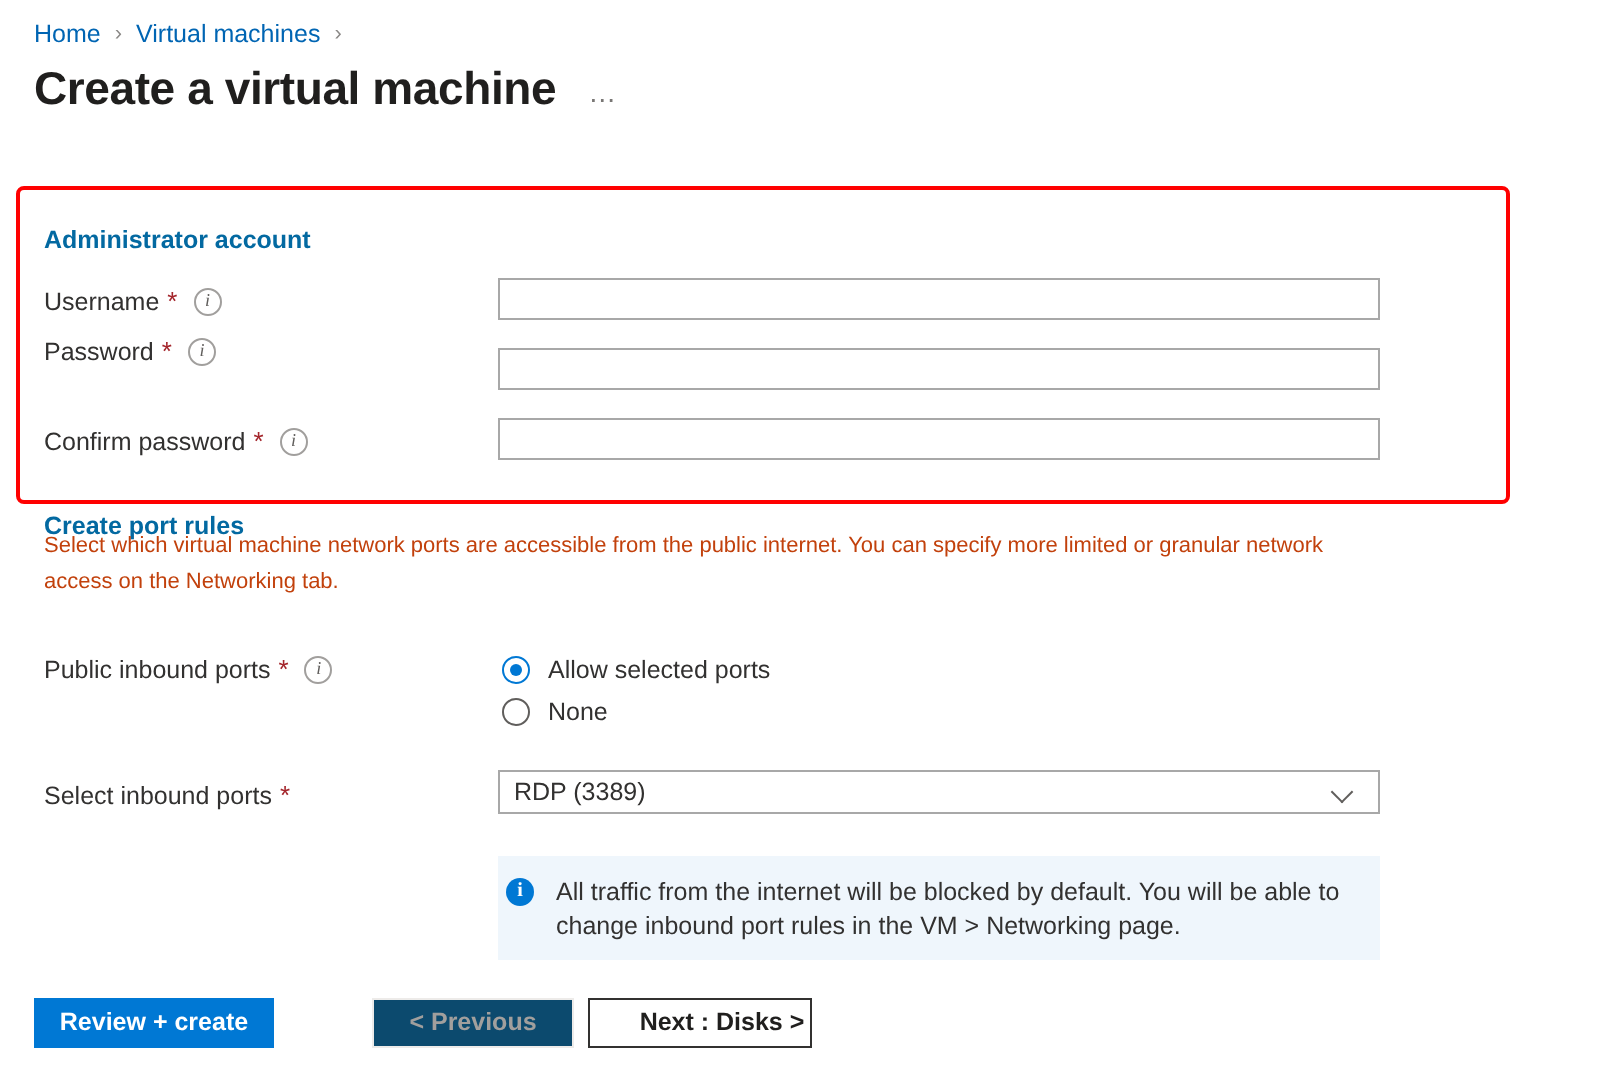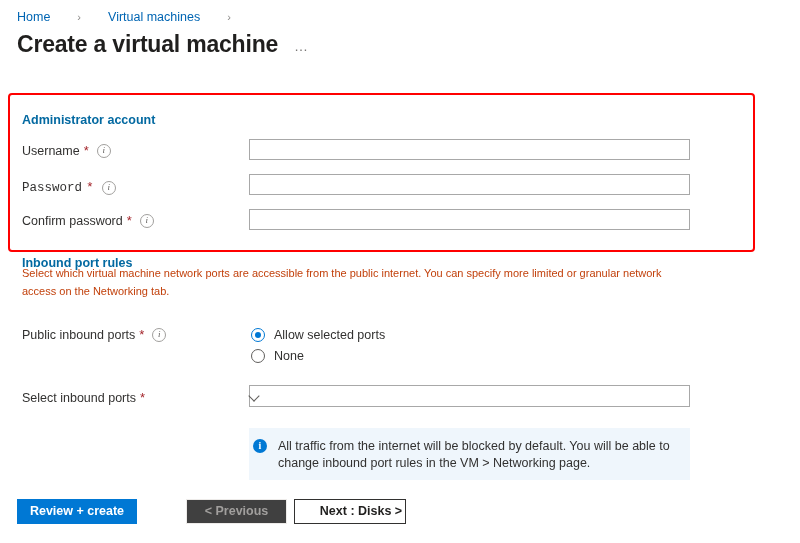--- a/index.html
+++ b/index.html
@@ -19,21 +19,20 @@
 
   
   #breadcrumb {
     position: absolute;
     left: 17px;
     top: 9px;
     display: flex;
     align-items: flex-start;
     font-size: 12.5px;
     line-height: 16px;
-    gap: 20px;
   }
   .crumb-link {
     color: #0065b3;
     cursor: pointer;
     white-space: nowrap;
   }
   .crumb-sep {
     color: #8a8886;
     margin: 0 7px;
     font-size: 11px;
@@ -307,21 +306,21 @@
     top: 11px;
     width: 120px;
     background: #0078d4;
     border: 1px solid #0078d4;
     color: #ffffff;
   }
   #btn-previous {
     left: 186px;
     top: 11px;
     width: 101px;
-    background: #404040;
+    background: #0c4a6e;
     border: 1px solid #edebe9;
     color: #a19f9d;
     cursor: default;
   }
   #btn-next {
     left: 294px;
     top: 11px;
     width: 112px;
     background: #ffffff;
     border: 1px solid #323130;
@@ -348,35 +347,35 @@
 
 <div class="section-heading" style="top:113px;">Administrator account</div>
 
 <div class="field-label" style="top:143px;">
   <span>Username</span>
   <span class="req-star">*</span>
   <span class="info-icon"></span>
 </div>
 <input class="text-input" style="top: 139px;" type="text" value="">
 
-<div class="field-label" style="top:180px;font-family:Liberation Mono, monospace;">
+<div class="field-label" style="top:168px;">
   <span>Password</span>
   <span class="req-star">*</span>
   <span class="info-icon"></span>
 </div>
 <input class="text-input" style="top: 174px;" type="password" value="">
 
 <div class="field-label" style="top:213px;">
   <span>Confirm password</span>
   <span class="req-star">*</span>
   <span class="info-icon"></span>
 </div>
 <input class="text-input" style="top: 209px;" type="password" value="">
 
-<div class="section-heading" style="top:256px;">Inbound port rules</div>
+<div class="section-heading" style="top:256px;">Create port rules</div>
 
 <div id="inbound-desc">Select which virtual machine network ports are accessible from the public internet. You can specify more limited or granular network access on the Networking tab.</div>
 
 <div class="field-label" style="top:327px;">
   <span>Public inbound ports</span>
   <span class="req-star">*</span>
   <span class="info-icon"></span>
 </div>
 
 <div id="radio-group">
@@ -389,20 +388,21 @@
     <span class="radio-label">None</span>
   </div>
 </div>
 
 <div class="field-label" style="top:390px;">
   <span>Select inbound ports</span>
   <span class="req-star">*</span>
 </div>
 
 <div id="ports-dropdown">
+  <span id="ports-dropdown-value">RDP (3389)</span>
   <span class="chevron-down"></span>
 </div>
 
 <div id="info-banner">
   <span id="info-banner-icon"></span>
   <span id="info-banner-text">All traffic from the internet will be blocked by default. You will be able to change inbound port rules in the VM &gt; Networking page.</span>
 </div>
 
 <div id="footer">
   <button class="btn" id="btn-review-create">Review + create</button>

